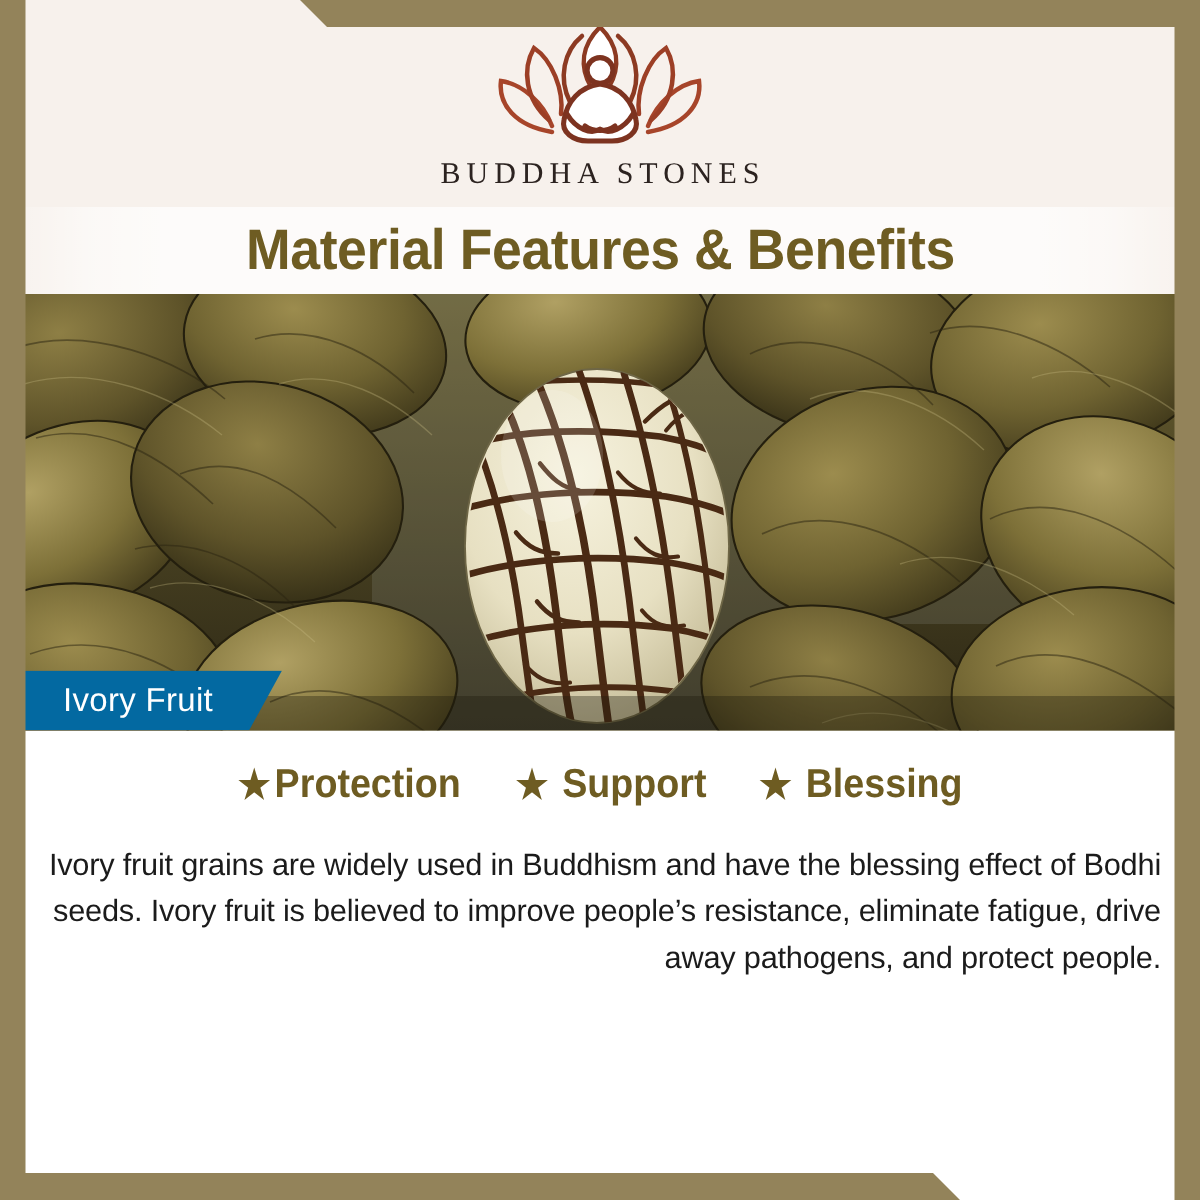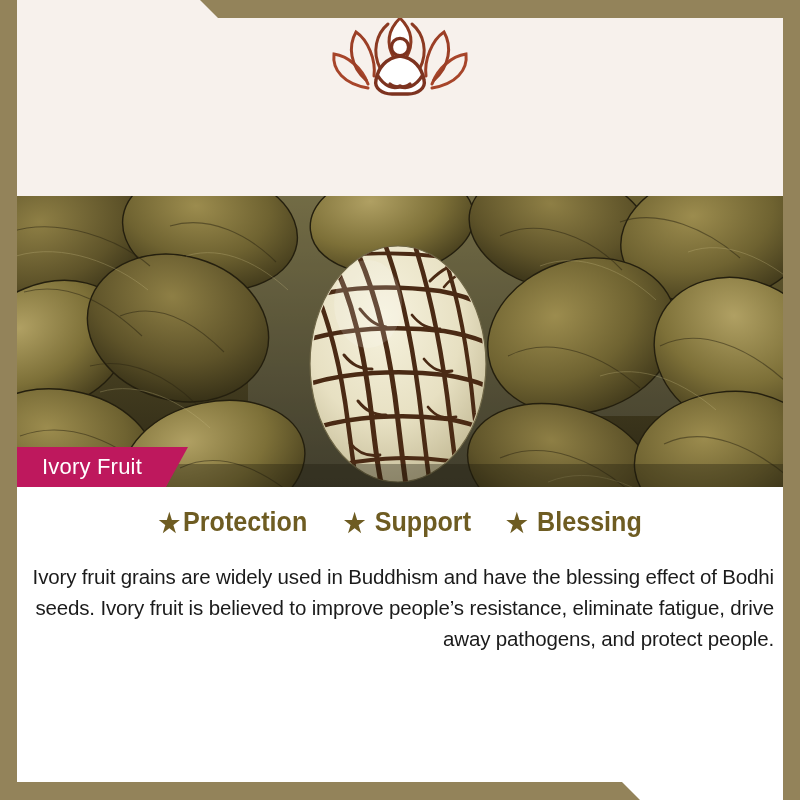--- a/index.html
+++ b/index.html
@@ -87,21 +87,21 @@
     background:#5d5326;
   }
   .photo svg{display:block;width:800px;height:291px;}
 
   
   .fruit-banner{
     position:absolute;left:0;bottom:0;height:40px;
     z-index:18;
     display:flex;align-items:center;
     padding:0 46px 0 42px;
-    background:#be185d;
+    background:#0369a1;
     clip-path:polygon(0 0, 100% 0, calc(100% - 22px) 100%, 0 100%);
   }
   .fruit-banner-label{
     color:#ffffff;font-size:22px;font-weight:400;
     font-family:"Liberation Sans", sans-serif;
     letter-spacing:0.2px;white-space:nowrap;
   }
 
   
   .lower{
@@ -165,22 +165,26 @@
         <path d="M90 4 C78 16 76 30 84 44 C88 50 92 50 96 44 C104 30 102 16 90 4 Z" fill="#ffffff" stroke="#8c3a22" stroke-width="3"></path>
       </g>
 
       <g fill="none" stroke="#7d3320" stroke-width="3.4" stroke-linecap="round" stroke-linejoin="round">
         <circle cx="90" cy="33" r="8.6" fill="#ffffff"></circle>
         <path d="M90 42 C76 44 68 54 66 66 C64 74 72 80 82 80 L98 80 C108 80 116 74 114 66 C112 54 104 44 90 42 Z" fill="#ffffff"></path>
         <path d="M68 62 C74 72 84 76 90 72 C96 76 106 72 112 62" fill="#ffffff"></path>
         <path d="M80 70 C85 74 95 74 100 70"></path>
       </g>
     </svg>
+    <div class="logo-word">BUDDHA STONES</div>
   </div>
 
+  <div class="title-band">
+    <div class="title-text">Material Features &amp; Benefits</div>
+  </div>
 
   <div class="photo">
     <svg viewBox="0 0 800 291" preserveAspectRatio="none">
       <defs>
         <radialGradient id="nutA" cx="40%" cy="32%" r="76%">
           <stop offset="0%" stop-color="#9c8c4e"></stop>
           <stop offset="55%" stop-color="#6f6331"></stop>
           <stop offset="100%" stop-color="#3b3418"></stop>
         </radialGradient>
         <radialGradient id="nutB" cx="42%" cy="30%" r="78%">

